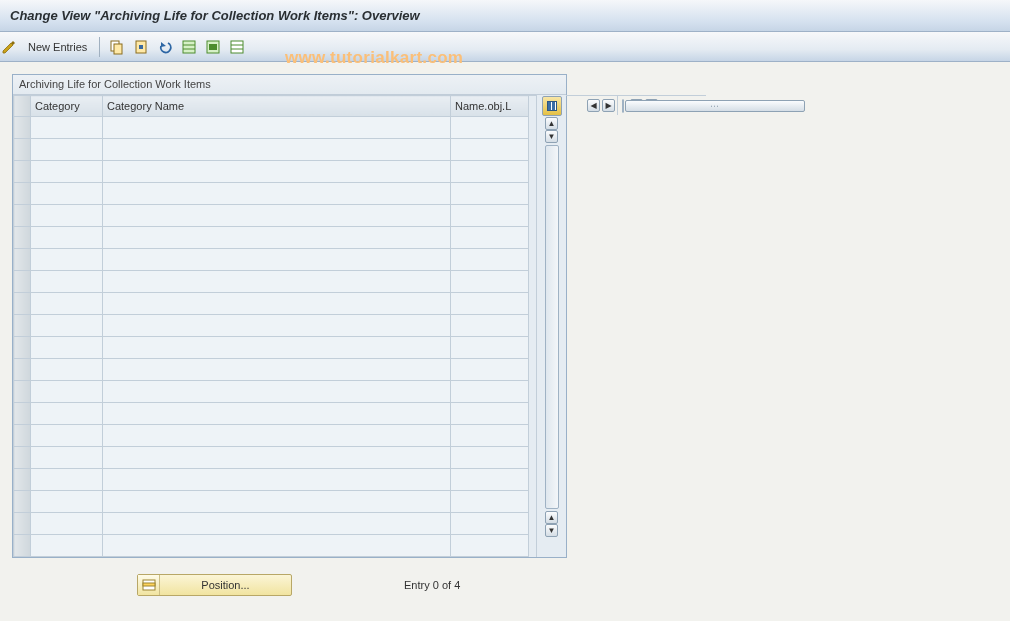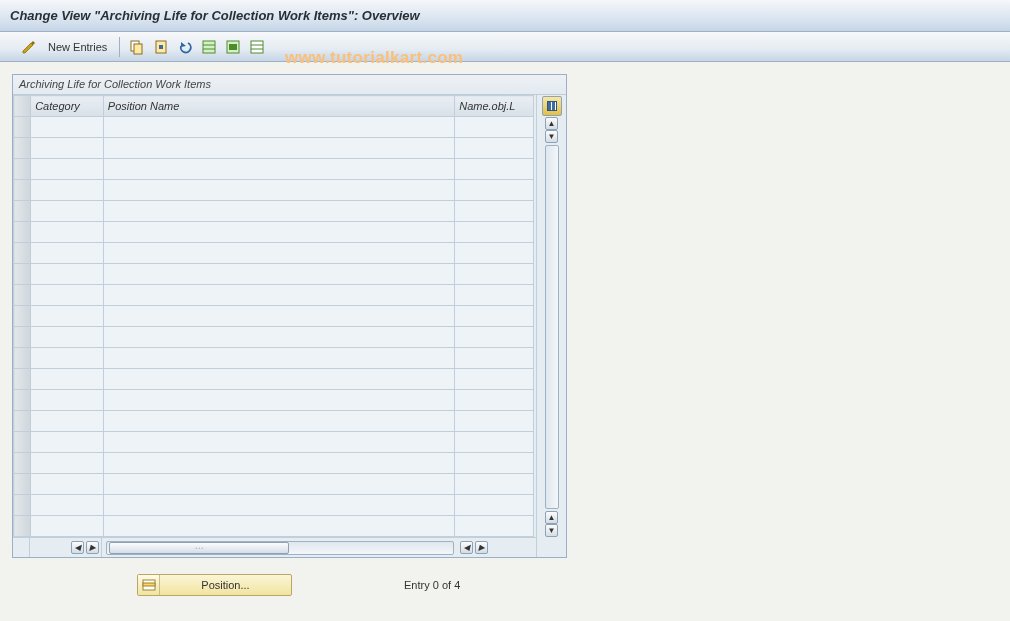--- a/index.html
+++ b/index.html
@@ -27,21 +27,21 @@
       font-weight: bold;
       color: #2a2f33;
     }
     
     .toolbar {
       height: 30px;
       background: linear-gradient(to bottom, #f7f8fa 0%, #e4ebf2 60%, #c6d5e6 100%);
       border-bottom: 1px solid #9eb1c7;
       display: flex;
       align-items: center;
-      padding-left: 20px;
+      padding-left: 0;
       gap: 6px;
       position: relative;
     }
     .tb-separator {
       width: 1px;
       height: 20px;
       background: #a0b0c0;
       margin: 0 2px;
     }
     .tb-icon {
@@ -73,40 +73,39 @@
     
     .content {
       padding: 12px;
     }
     
     .groupbox {
       width: 555px;
       border: 1px solid #99b0c8;
       background: #e5ecf2;
       position: relative;
-      font-style: italic;
     }
     .groupbox-title {
       padding: 3px 6px 4px 6px;
       font-size: 11px;
       color: #444;
       background: linear-gradient(to bottom, #edf1f5, #e3eaf0);
     }
     
     .table-wrap {
       display: flex;
       height: 463px;
     }
     .table-scroll-region {
       border-top: 1px solid #c0ccd8;
       border-left: 0;
       flex: 0 0 auto;
       width: 523px;
       display: flex;
-      flex-direction: column;
+      flex-direction: row;
       background: #e5ecf2;
     }
     .data-table {
       border-collapse: collapse;
       table-layout: fixed;
       width: 521px;
     }
     .data-table th, .data-table td {
       border: 1px solid #c2ced9;
       height: 21px;
@@ -341,21 +340,21 @@
           <colgroup>
             <col class="rowhdr">
             <col class="col-category">
             <col class="col-catname">
             <col class="col-archobj">
           </colgroup>
           <thead>
             <tr>
               <th class="rowhdr"></th>
               <th>Category</th>
-              <th>Position Name</th>
+              <th>Category Name</th>
               <th>Name.obj.L</th>
             </tr>
           </thead>
           <tbody id="table-body">
               <tr>
                 <td class="rowhdr"></td>
                 <td></td>
                 <td></td>
                 <td></td>
               </tr>

